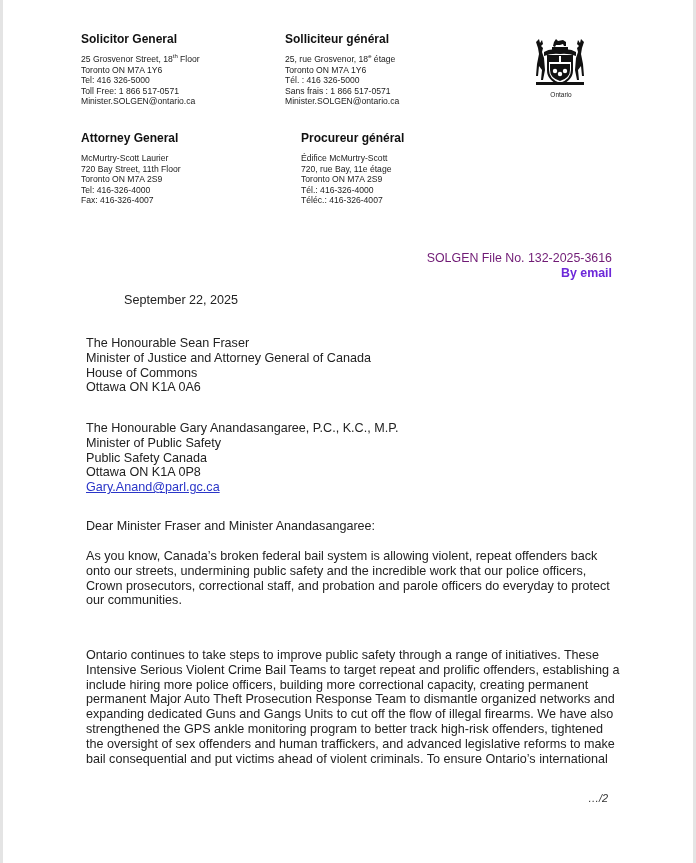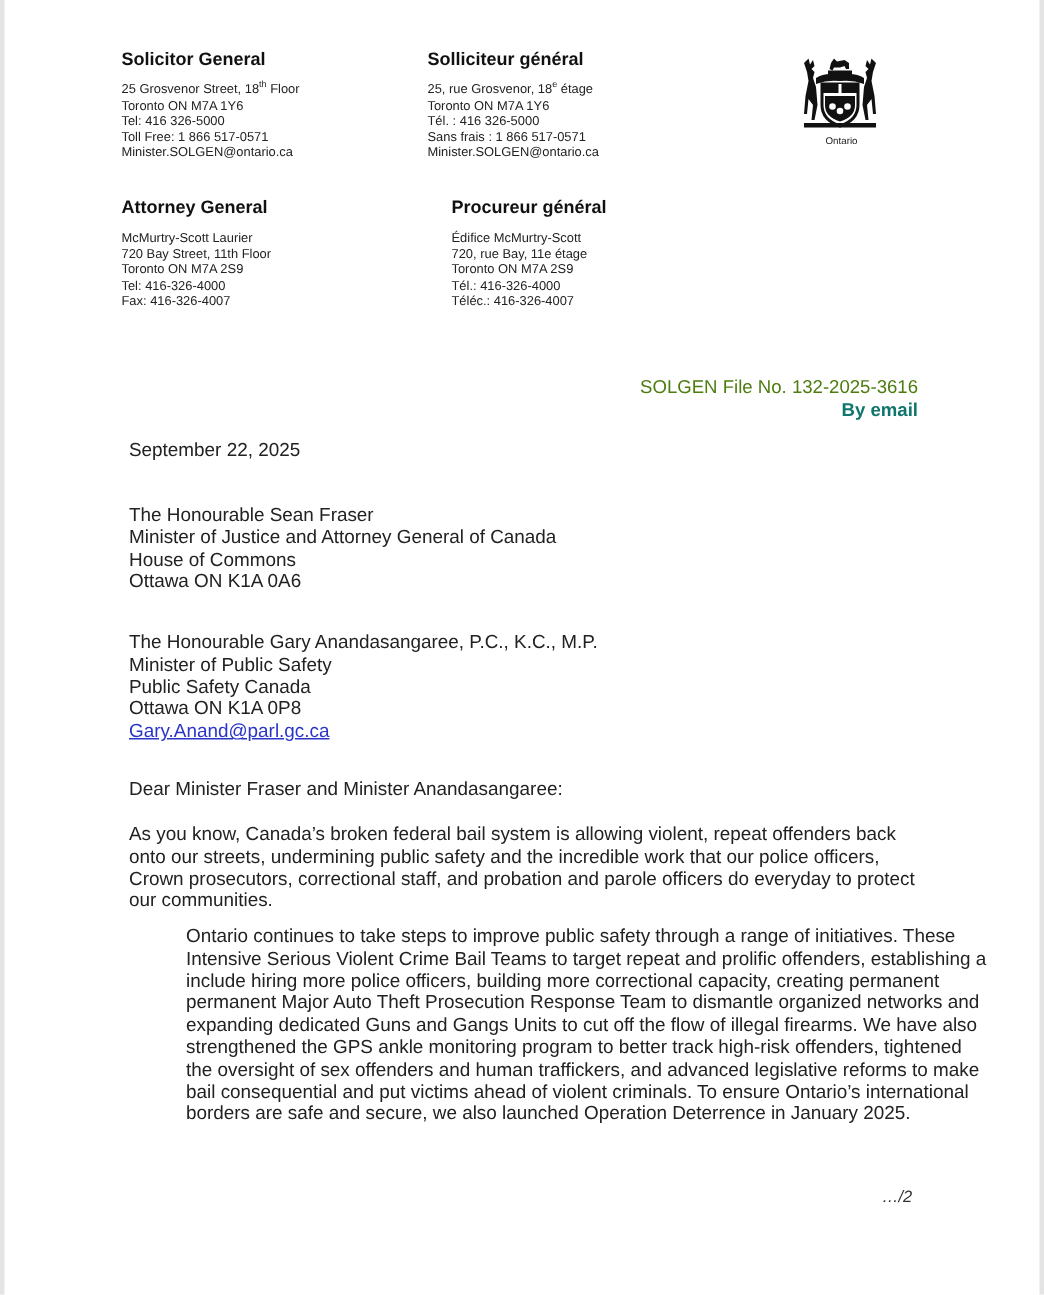--- a/index.html
+++ b/index.html
@@ -15,29 +15,29 @@
   .hdr-block { position: absolute; font-size: 8.6px; line-height: 10.4px; color: #222; }
   .hdr-title { font-weight: bold; font-size: 12px; margin-bottom: 10px; color: #111; }
   .hdr-line { white-space: nowrap; }
   sup { font-size: 6px; vertical-align: super; line-height: 0; }
   #sol-en { left: 81px; top: 34px; }
   #sol-fr { left: 285px; top: 34px; }
   #att-en { left: 81px; top: 133px; }
   #att-fr { left: 285px; top: 133px; margin-left: 16px; }
   .crest { position: absolute; left: 530px; top: 36px; width: 60px; height: 66px; }
   .crest-label { position: absolute; left: 540px; top: 91px; width: 42px; text-align: center; font-size: 6.5px; color: #222; }
-  .fileno { position: absolute; right: 84px; top: 251px; font-size: 12.4px; text-align: right; color: #4d7c0f; }
-  .byemail { position: absolute; right: 84px; top: 266px; font-size: 12.4px; font-weight: bold; text-align: right; color: #0f766e; }
+  .fileno { position: absolute; right: 84px; top: 251px; font-size: 12.4px; text-align: right; color: #701a75; }
+  .byemail { position: absolute; right: 84px; top: 266px; font-size: 12.4px; font-weight: bold; text-align: right; color: #6d28d9; }
   .body-text { position: absolute; left: 86px; font-size: 12.6px; line-height: 14.8px; color: #222; }
-  .date { top: 293px; }
+  .date { top: 293px; margin-left: 38px; }
   .addr1 { top: 336px; }
   .addr2 { top: 421px; }
   .salutation { top: 519px; }
   .para1 { top: 549px; width: 530px; }
-  .para2 { top: 617px; width: 530px; margin-left: 38px; }
+  .para2 { top: 648px; width: 530px; }
   .link { color: #2a35c8; text-decoration: underline; }
   .line { white-space: nowrap; }
   .pagenum { position: absolute; left: 588px; top: 792px; font-size: 11px; font-style: italic; color: #333; }
 </style>
 </head>
 <body>
 
 <div class="edge-left"></div>
 <div class="edge-right"></div>
 
@@ -133,16 +133,15 @@
 
 <div class="body-text para2">
   <div class="line">Ontario continues to take steps to improve public safety through a range of initiatives. These</div>
   <div class="line">Intensive Serious Violent Crime Bail Teams to target repeat and prolific offenders, establishing a</div>
   <div class="line">include hiring more police officers, building more correctional capacity, creating permanent</div>
   <div class="line">permanent Major Auto Theft Prosecution Response Team to dismantle organized networks and</div>
   <div class="line">expanding dedicated Guns and Gangs Units to cut off the flow of illegal firearms. We have also</div>
   <div class="line">strengthened the GPS ankle monitoring program to better track high-risk offenders, tightened</div>
   <div class="line">the oversight of sex offenders and human traffickers, and advanced legislative reforms to make</div>
   <div class="line">bail consequential and put victims ahead of violent criminals. To ensure Ontario’s international</div>
-  <div class="line">borders are safe and secure, we also launched Operation Deterrence in January 2025.</div>
 </div>
 
 <div class="pagenum">…/2</div>
 
 </body></html>

